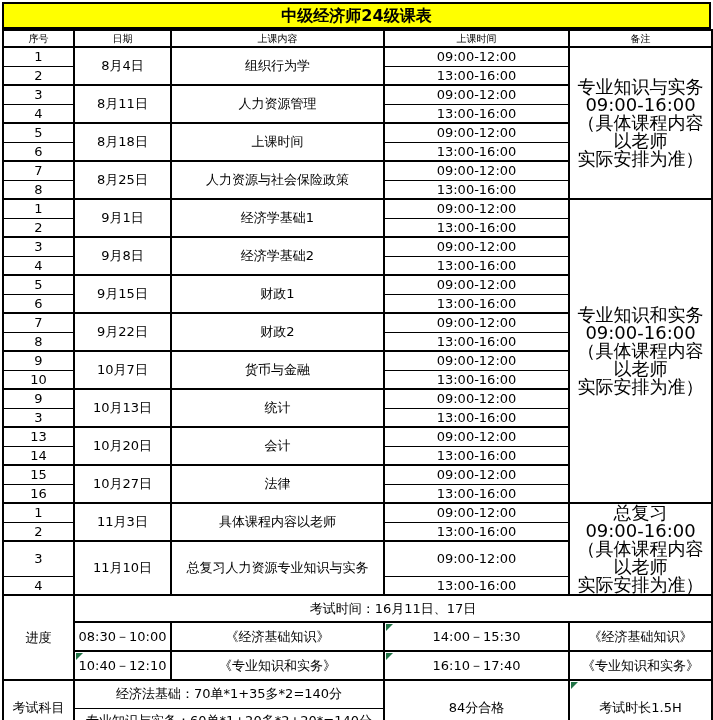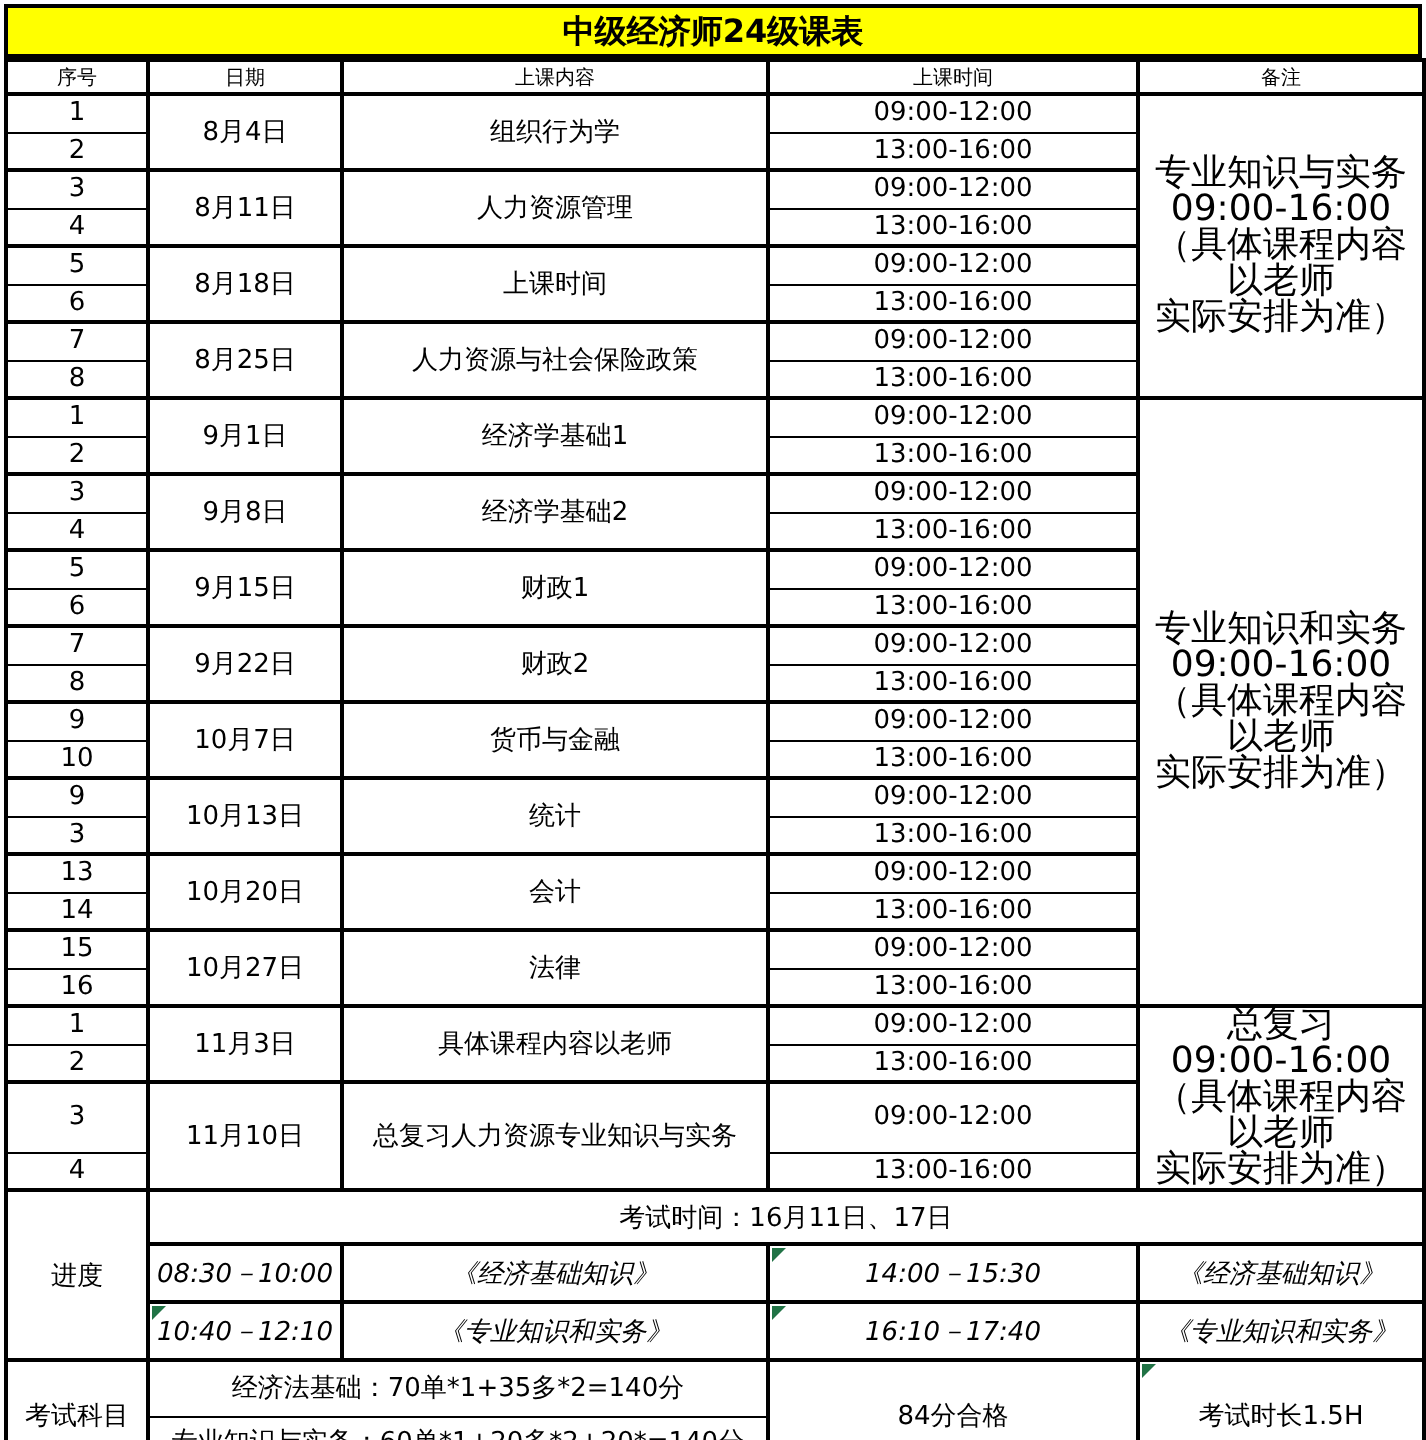--- a/index.html
+++ b/index.html
@@ -7,21 +7,21 @@
        font-family:"DejaVu Sans",sans-serif;}
   .sheet{padding:2px;}
   .title-bar{border:2px solid #000;background:#ffff00;height:23px;line-height:23px;
              text-align:center;font-weight:bold;font-size:16px;overflow:hidden;}
   table{border-collapse:collapse;table-layout:fixed;width:709px;border:2px solid #000;}
   th,td{border:1px solid #000;border-left-width:2px;border-right-width:2px;
         text-align:center;vertical-align:middle;font-size:13px;padding:0;overflow:hidden;}
   th{font-weight:normal;font-size:10px;}
   tr.bs>td,tr.bs>th{border-top-width:2px;}
   tr.h17{height:17px;} tr.h19{height:19px;} tr.h27{height:27px;}
-  tr.h29{height:29px;font-style:italic;} tr.h28{height:28px;}
+  tr.h29{height:29px;} tr.h28{height:28px;}
   .c-remark div{line-height:18px;font-size:18px;}
   td.rel{position:relative;}
   .flag{position:absolute;top:1px;left:1px;width:0;height:0;
         border-top:7px solid #217346;border-right:7px solid transparent;}
 </style>
 </head>
 <body>
 
 <div class="sheet">
   <div class="title-bar">中级经济师24级课表</div>

